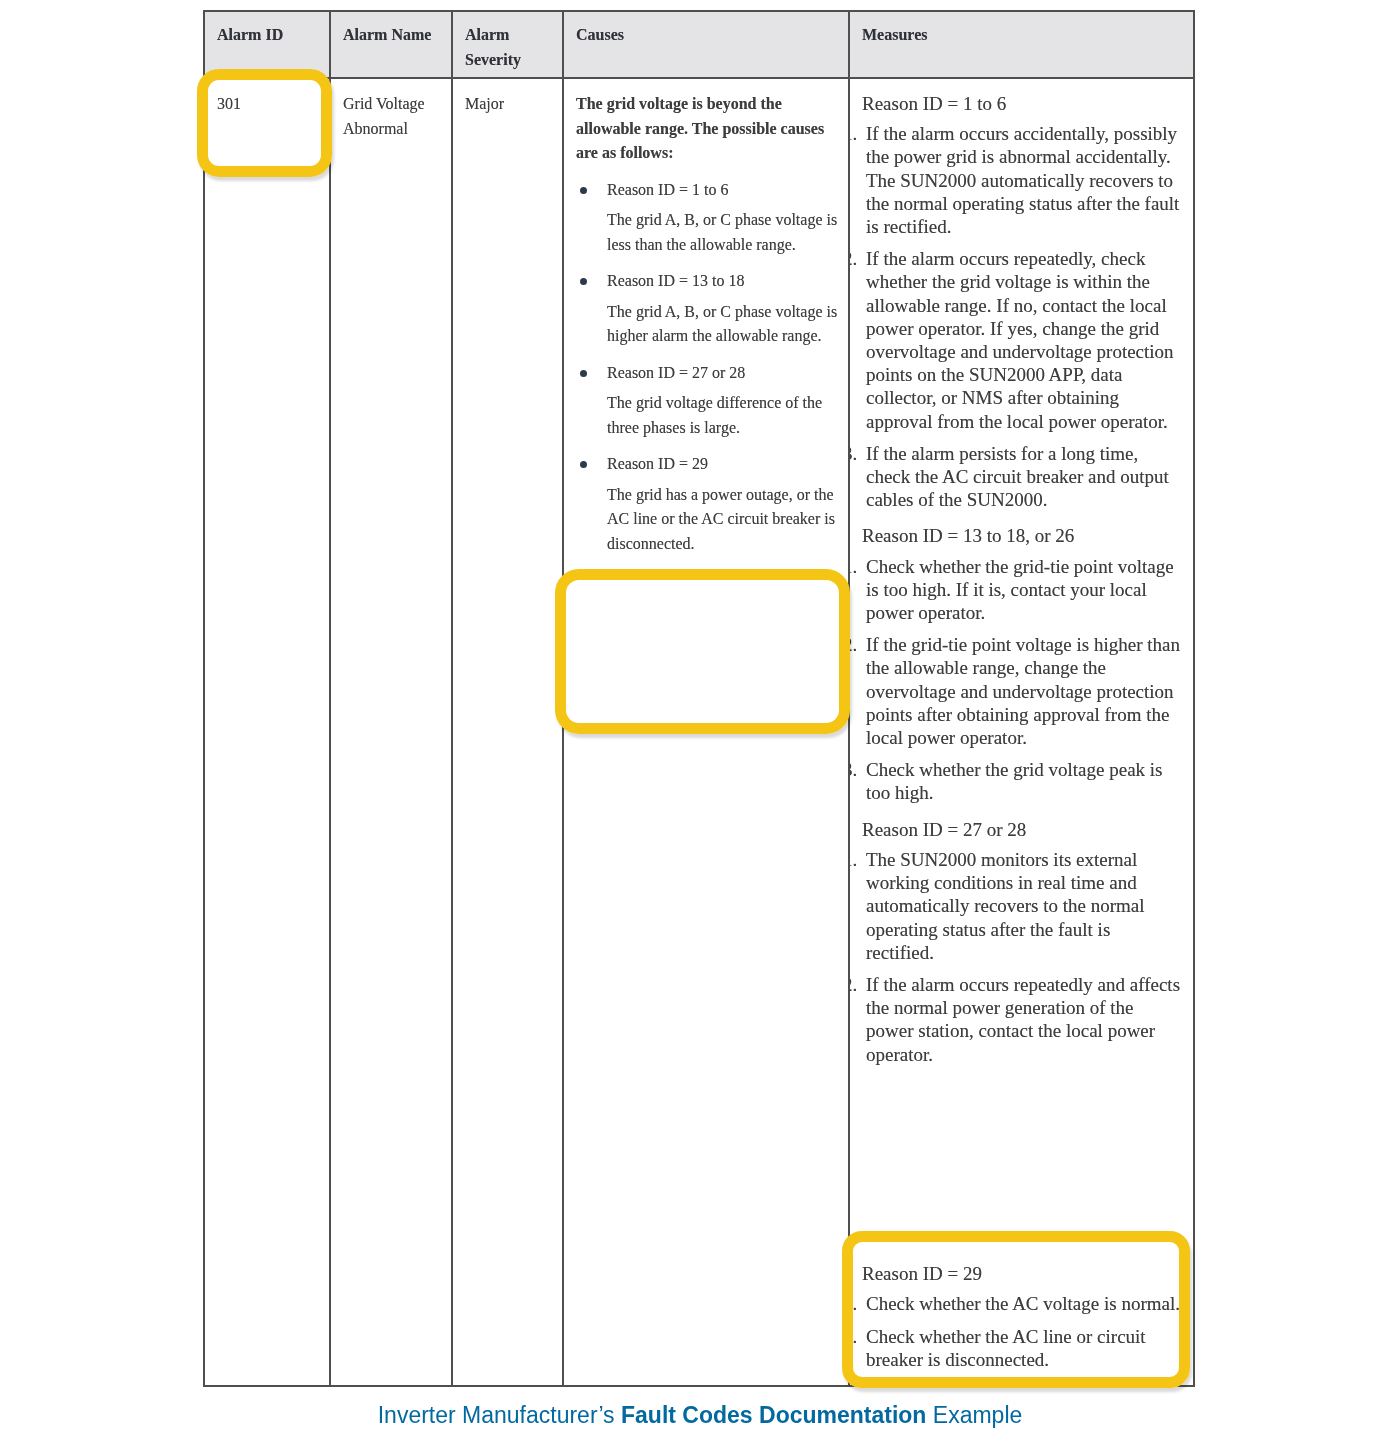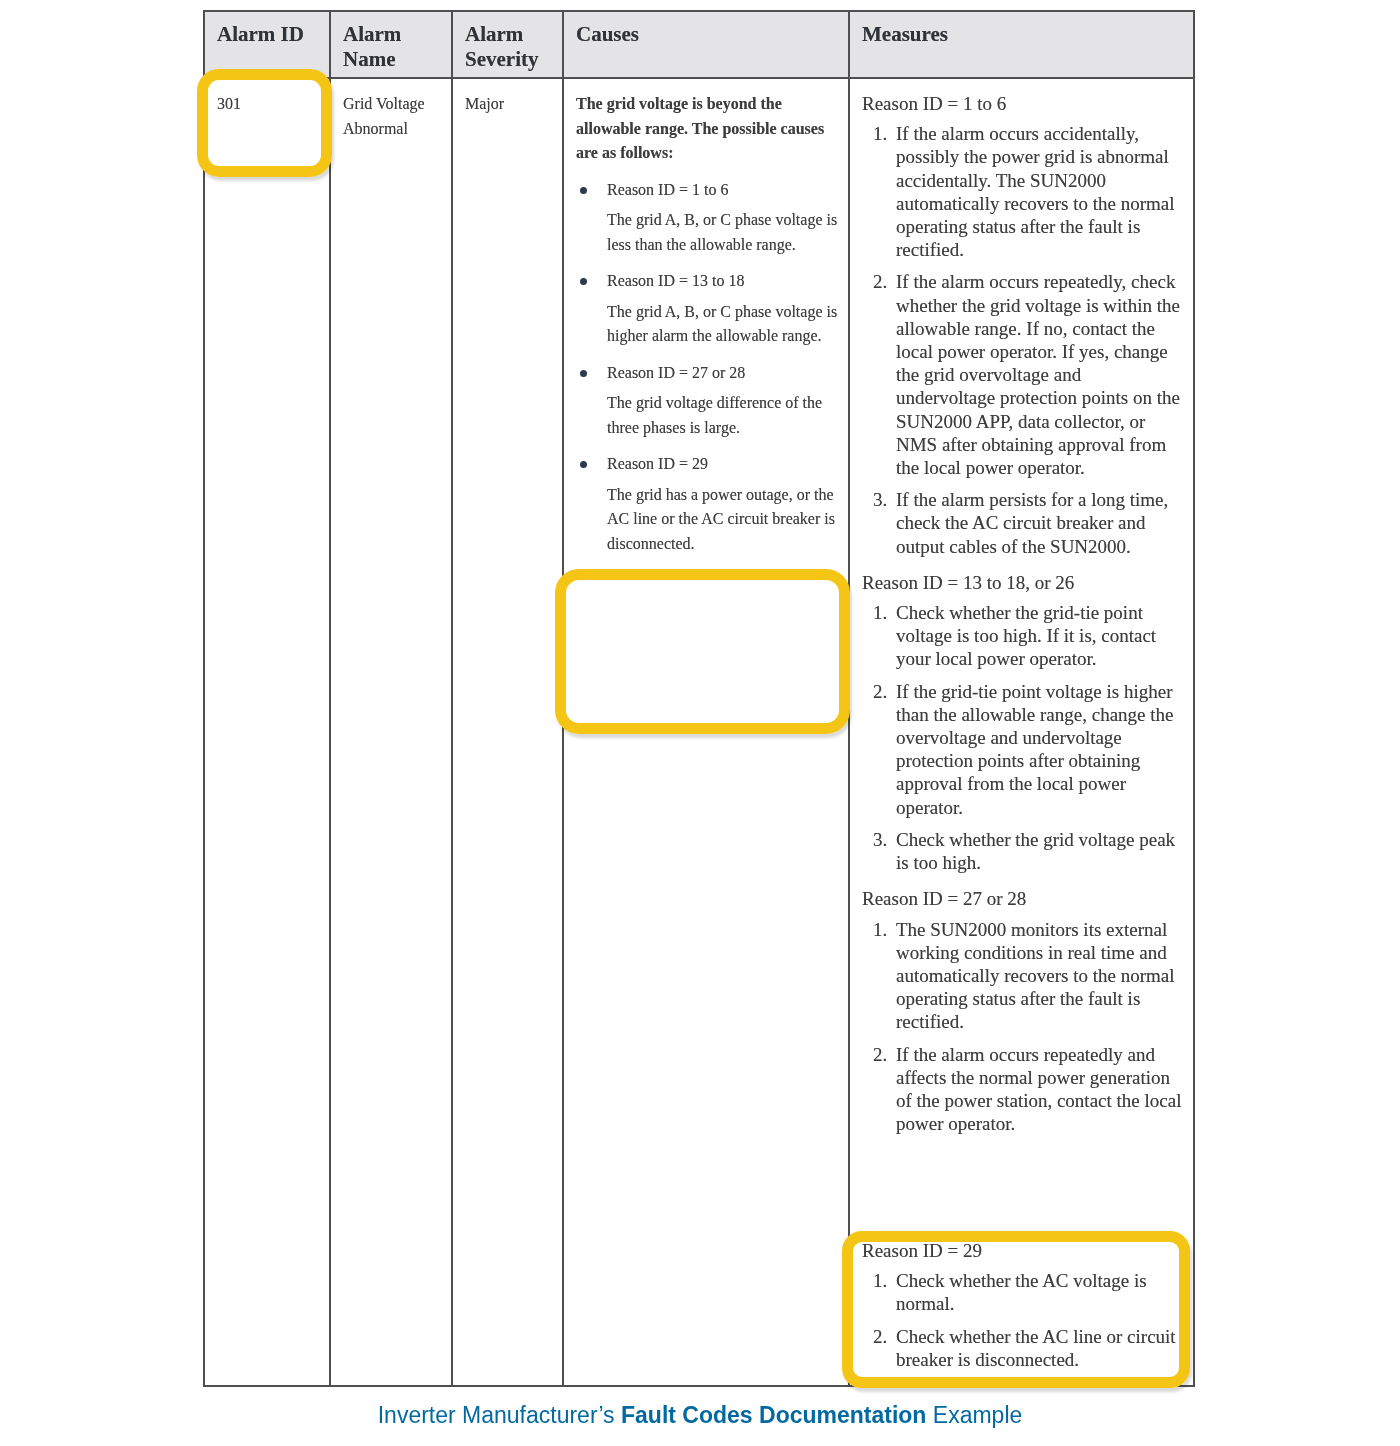--- a/index.html
+++ b/index.html
@@ -6,21 +6,21 @@
   html,body { width:1400px; height:1446px; background:#ffffff; overflow:hidden; }
   .page { position:relative; width:1400px; height:1446px; background:#fff;
           font-family:"Liberation Serif", serif; color:#3d3d3d; }
 
   
   .doc-table { position:absolute; left:203px; top:10px; width:992px;
                border:2px solid #4f4f4f; background:#fff;
                text-shadow:0 0 0.6px rgba(70,70,70,.55); }
   .t-row { display:grid; grid-template-columns:126px 122px 111px 286px 343px; }
   .th { background:#e4e4e6; border-right:2px solid #4f4f4f; border-bottom:2px solid #4f4f4f;
-        padding:10px 10px 8px 12px; font-weight:bold; font-size:21px; line-height:25px;
+        padding:10px 10px 8px 12px; font-weight:bold; font-size:16px; line-height:25px;
         color:#2f3238; height:67px; }
   .th:last-child { border-right:none; }
   .td { border-right:2px solid #4f4f4f; padding:13px 10px 12px 12px;
         font-size:16px; line-height:24.5px; height:1306px; overflow:hidden; }
   .td:last-child { border-right:none; }
 
   
   .causes-intro { margin-bottom:4px;font-weight:bold; }
   .cause-list { list-style:none; }
   .cause-item { position:relative; padding-left:31px; margin-top:12px; }
@@ -28,21 +28,21 @@
             border-radius:50%; background:#2c3a4c; }
   .cause-title { display:block; }
   .cause-detail { display:block; margin-top:6px; }
 
   
   .td-measures { display:flex; flex-direction:column; font-size:19px; line-height:23.2px; }
   .m-sec { margin-top:13px; }
   .m-sec:first-child { margin-top:0; }
   .m-sec-last { margin-top:auto; padding-bottom:2px; }
   .m-head { display:block; margin-bottom:7px; }
-  .m-steps { list-style:decimal outside; margin-left:30px; }
+  .m-steps { list-style:decimal outside; }
   .m-step { padding-left:4px; margin-top:9px; }
   .m-step:first-child { margin-top:2px; }
 
   
   .hl { position:absolute; border:11px solid var(--hl,#F5C515); background:transparent;
         pointer-events:none; z-index:5; box-shadow:2px 4px 3px rgba(0,0,0,.15); }
   .hl-1 { left:197px; top:69px;   width:135px; height:108px; border-radius:22px; }
   .hl-2 { left:555px; top:569px;  width:295px; height:165px; border-radius:24px; }
   .hl-3 { left:842px; top:1231px; width:348px; height:157px; border-radius:20px; }
 

